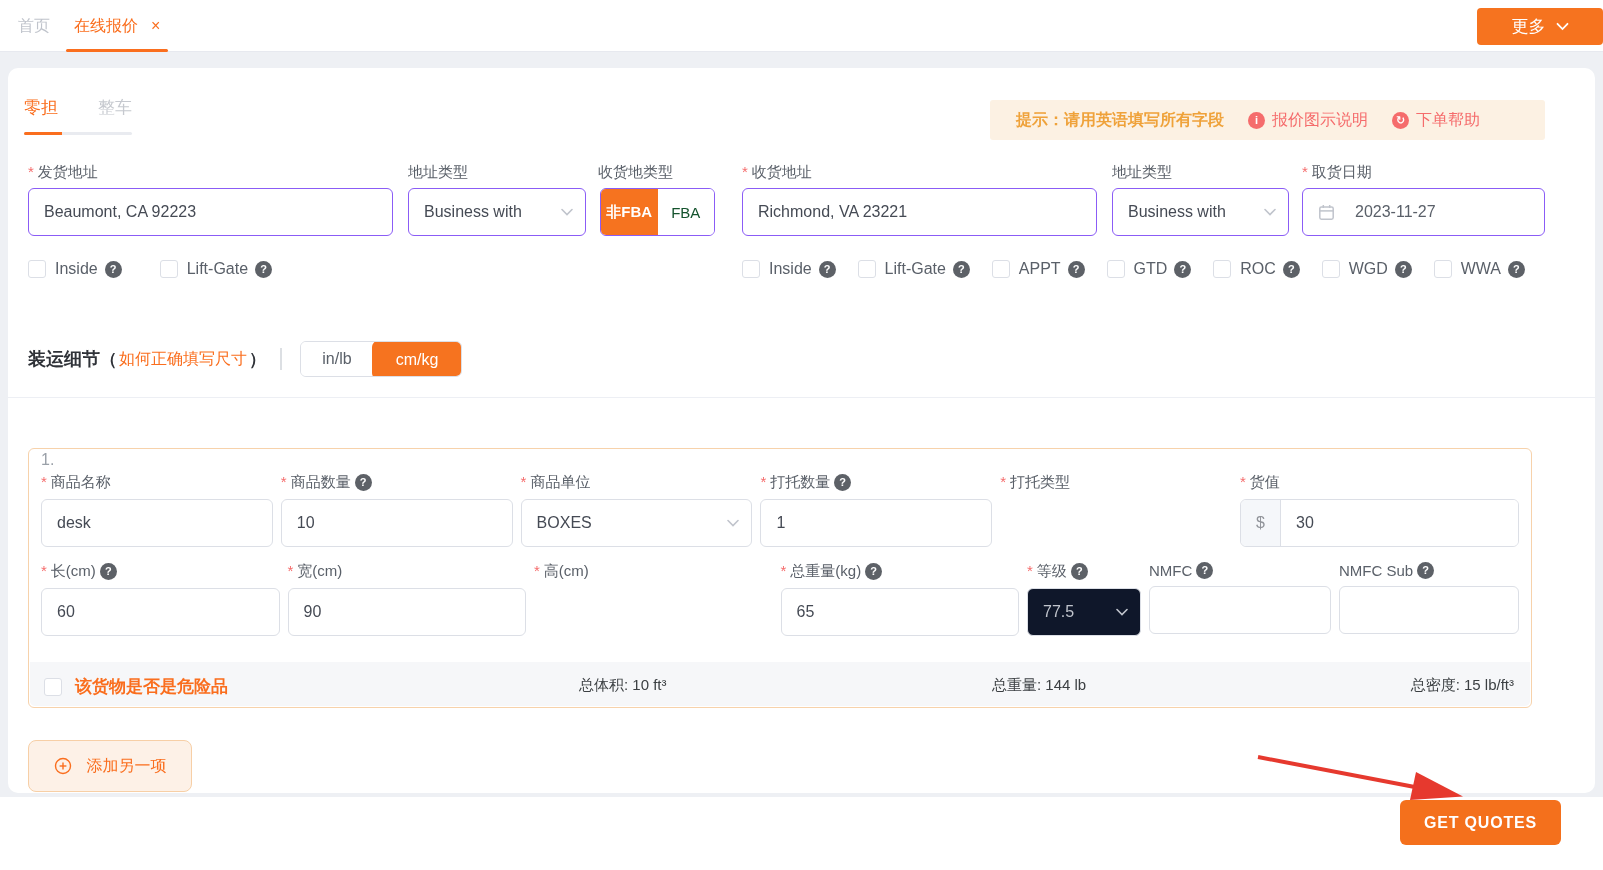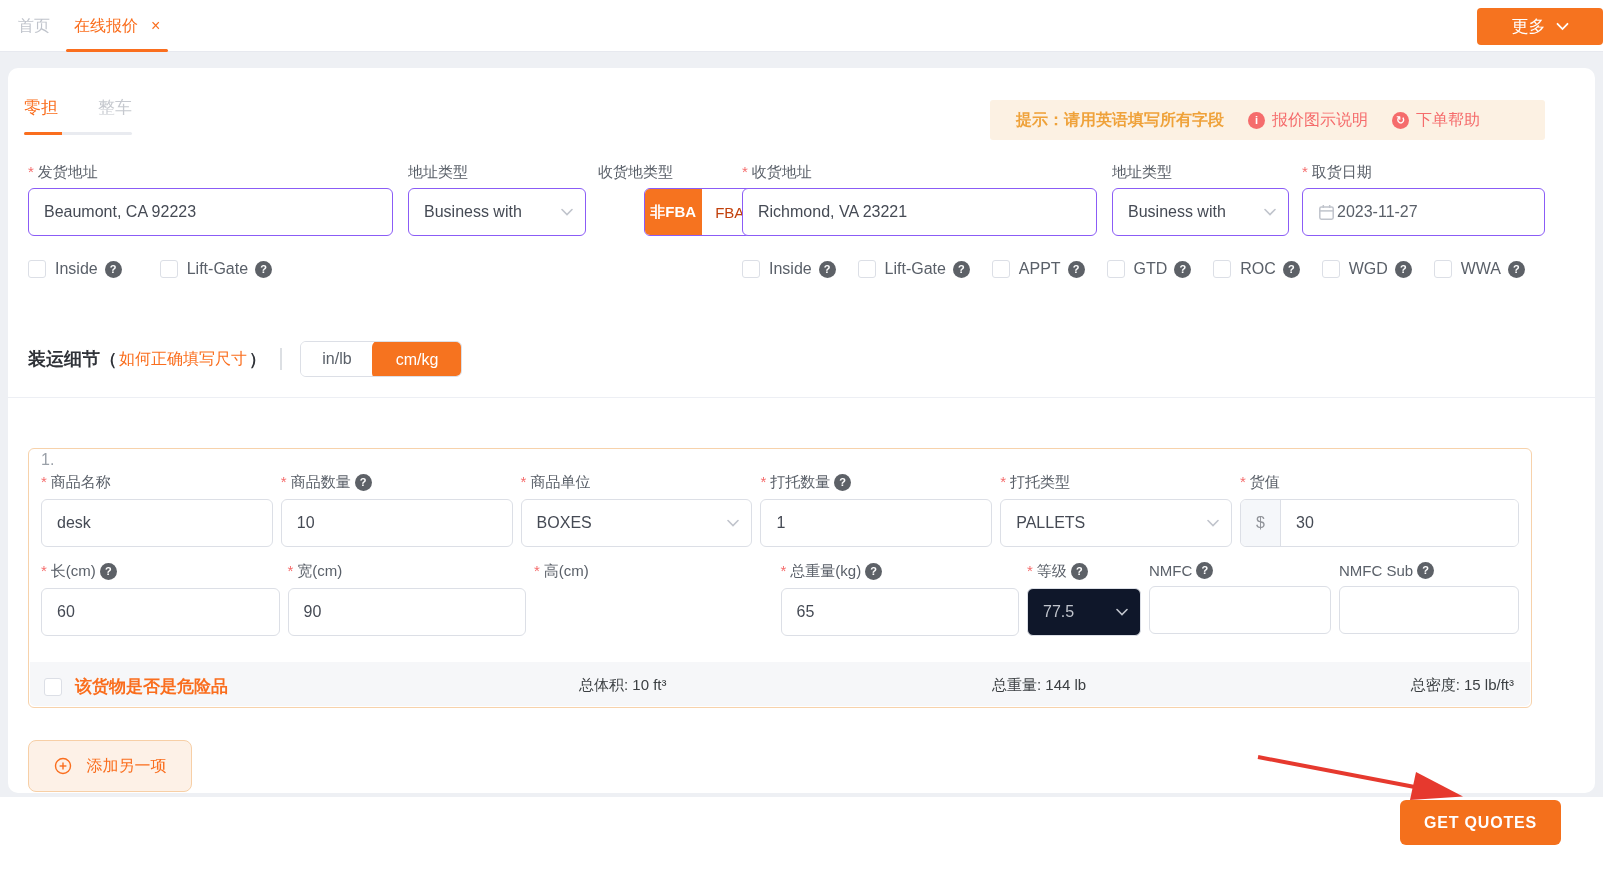--- a/index.html
+++ b/index.html
@@ -34,23 +34,23 @@
   .tip-link { display:flex; align-items:center; gap:7px; font-size:16px; color:#f56c6c; cursor:pointer; }
   .ricon { width:17px; height:17px; border-radius:50%; background:#f56c6c; color:#fff; font-size:11px; font-weight:700;
            display:inline-flex; align-items:center; justify-content:center; line-height:1; font-style:normal; }
   
   .lbl { position:absolute; font-size:15px; color:#5a6069; white-space:nowrap; }
   .req::before { content:"*"; color:#f56c6c; margin-right:4px; }
   .ctl { position:absolute; top:120px; height:48px; border:1px solid #8b5cf6; border-radius:6px; background:#fff; }
   input.ctl, .card input { outline:none; font-family:"Liberation Sans","DejaVu Sans",sans-serif; font-size:16px; color:#454a54; padding:0 15px; }
   .select { display:flex; align-items:center; justify-content:space-between; padding:0 12px 0 15px; font-size:16px; color:#454a54; cursor:pointer; }
   .fba-toggle { overflow:hidden; display:flex; cursor:pointer; }
-  .fba-seg { flex:1; display:flex; align-items:center; justify-content:center; font-size:15px; color:#c2410c; background:#fff; }
+  .fba-seg { flex:1; display:flex; align-items:center; justify-content:center; font-size:15px; color:#14532d; background:#fff; }
   .fba-seg.on { background:#f6731f; color:#fff; font-weight:700; }
-  .date-field { display:flex; align-items:center; gap:2px; padding:0 15px; font-size:16px; color:#5a6069; cursor:pointer; }
+  .date-field { display:flex; align-items:center; gap:20px; padding:0 15px; font-size:16px; color:#5a6069; cursor:pointer; }
   .svc-row { position:absolute; top:192px; display:flex; align-items:center; }
   .svc { display:flex; align-items:center; cursor:pointer; }
   .cbx { width:18px; height:18px; border:1px solid #dcdfe6; border-radius:3px; background:#fff; flex:0 0 auto; cursor:pointer; }
   .svc .svc-lb { font-size:16px; color:#5a6069; margin:0 7px 0 9px; }
   .qicon { width:17px; height:17px; border-radius:50%; background:#5d6167; color:#fff; font-size:11px; font-weight:700;
            display:inline-flex; align-items:center; justify-content:center; line-height:1; flex:0 0 auto; }
   
   .ship-head { position:absolute; left:20px; top:272px; height:38px; display:flex; align-items:center; }
   .ship-title { font-size:18px; font-weight:700; color:#2f3238; }
   .ship-paren { font-size:17px; font-weight:700; color:#2f3238; }
@@ -133,21 +133,21 @@
   <div class="lbl" style="left:1104px; top:95px;">地址类型</div>
   <div class="lbl req" style="left:1294px; top:95px;">取货日期</div>
 
   <input class="ctl" style="left: 20px; width: 365px;" value="Beaumont, CA 92223">
   <div class="ctl select" style="left:400px; width:178px;">
     <span>Business with</span>
     <svg width="12" height="8" viewBox="0 0 12 8">
         <path d="M1 1.5 L6 6.5 L11 1.5" fill="none" stroke="#c0c4cc" stroke-width="1.6" stroke-linecap="round"></path>
       </svg>
   </div>
-  <div class="ctl fba-toggle" style="left:592px; width:115px;margin-left:44px;">
+  <div class="ctl fba-toggle" style="left:592px; width:115px;">
     <span class="fba-seg on">非FBA</span>
     <span class="fba-seg">FBA</span>
   </div>
   <input class="ctl" style="left: 734px; width: 355px;" value="Richmond, VA 23221">
   <div class="ctl select" style="left:1104px; width:177px;">
     <span>Business with</span>
     <svg width="12" height="8" viewBox="0 0 12 8">
         <path d="M1 1.5 L6 6.5 L11 1.5" fill="none" stroke="#c0c4cc" stroke-width="1.6" stroke-linecap="round"></path>
       </svg>
   </div>
@@ -257,26 +257,20 @@
         <div class="f-label">
             <span class="req">打托数量</span>
             <span class="qicon">?</span>
           </div>
         <input class="f-input" value="1" style="">
       </div>
       <div>
         <div class="f-label">
             <span class="req">打托类型</span>
           </div>
-        <div class="f-input f-select">
-          <span>PALLETS</span>
-          <svg width="12" height="8" viewBox="0 0 12 8">
-              <path d="M1 1.5 L6 6.5 L11 1.5" fill="none" stroke="#c0c4cc" stroke-width="1.6" stroke-linecap="round"></path>
-            </svg>
-        </div>
       </div>
       <div>
         <div class="f-label">
             <span class="req">货值</span>
           </div>
         <div class="f-input money">
           <span class="cur">$</span>
           <input value="30" style="">
         </div>
       </div>

